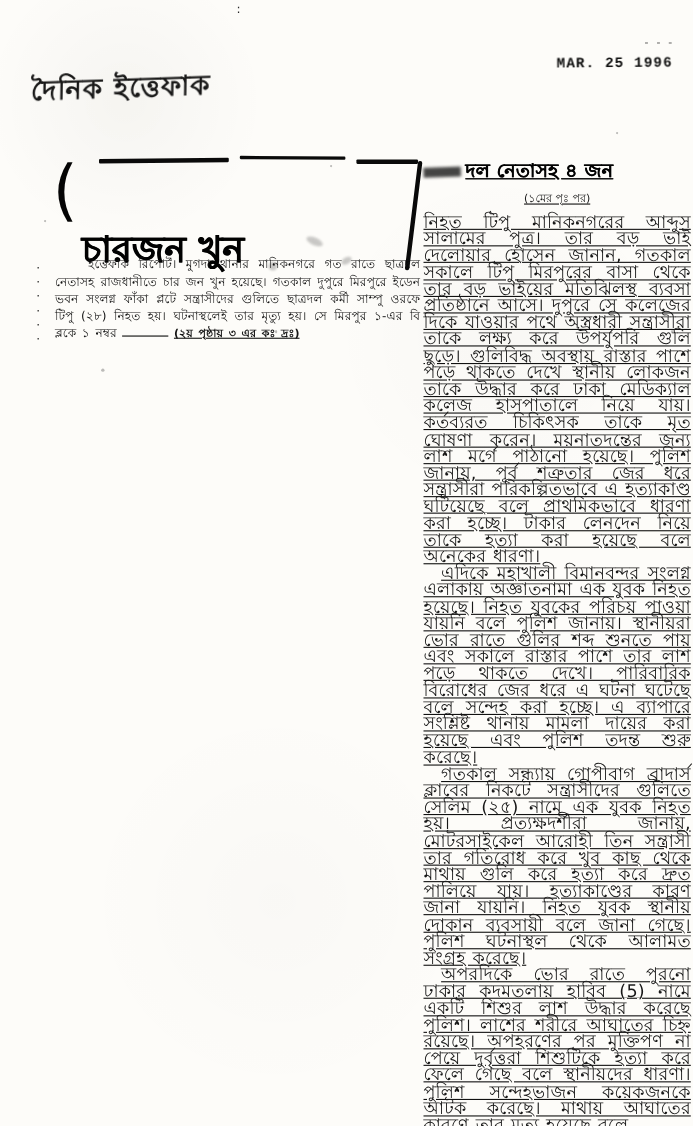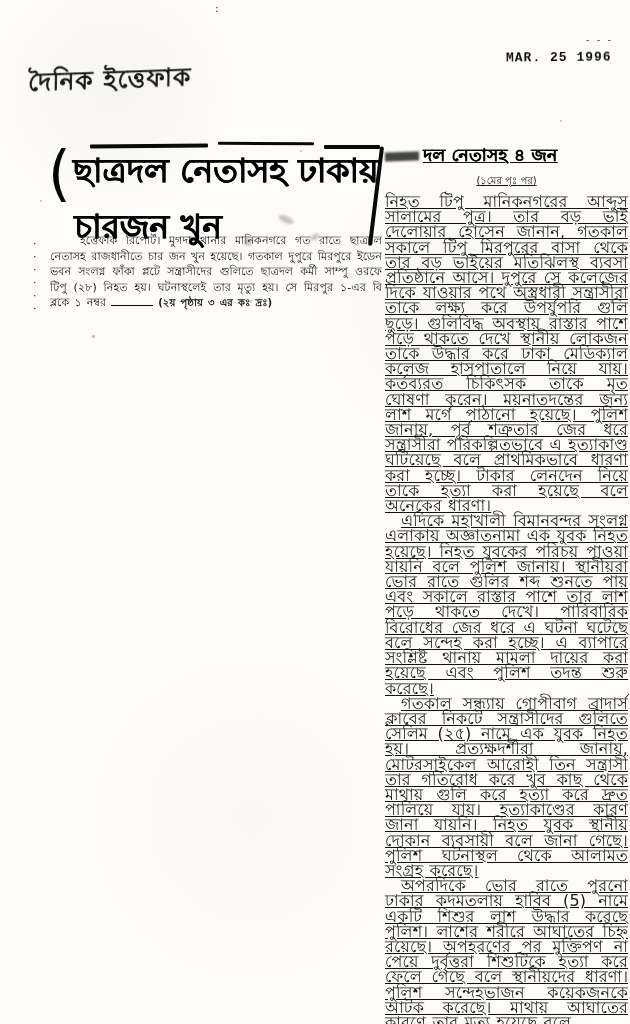--- a/index.html
+++ b/index.html
@@ -76,21 +76,21 @@
   .lead{
     font-size:11px;line-height:15.6px;text-align:justify;
     text-indent:30px;color:#1a1a1a;letter-spacing:.1px;word-spacing:1.5px;
     margin:0;
   }
   .blank-line{
     display:inline-block;width:42px;height:1px;border-bottom:1.6px solid #101010;
     margin:0 5px;vertical-align:baseline;
   }
   .lead-note{
-    font-size:10px;font-weight:700;white-space:nowrap;
+    font-size:10px;font-weight:700;text-decoration:underline;white-space:nowrap;
   }
   .margin-dots{
     position:absolute;left:33px;top:240px;display:flex;flex-direction:column;gap:6px;
     color:#2e2e2e;font-size:11px;line-height:7px;
   }
   
   .col{position:absolute;left:385px;top:142px;width:243px;text-decoration:underline;}
   .col-title-row{display:flex;align-items:center;justify-content:flex-start;gap:4px;}
   .smudge{
     display:inline-block;width:34px;height:9px;background:#1c1c1c;
@@ -123,21 +123,20 @@
   <div class="date-dots">- - -</div>
   <div class="date-stamp">MAR. 25 1996</div>
 
   <div class="headline-wrap">
     <div class="rule-frag rf1"></div>
     <div class="rule-frag rf2"></div>
     <div class="rule-frag rf3"></div>
     <div class="close-stroke"></div>
     <div class="hl-row">
       <span class="open-paren">(</span>
-      <span class="hl-text">ছাত্রদল নেতাসহ ঢাকায়</span>
     </div>
     <div class="hl-text hl-line2">চারজন খুন</div>
     <div class="ghost g1"></div>
     <div class="ghost g2"></div>
     <div class="ghost g3"></div>
   </div>
 
   <div class="margin-dots">
     <span>·</span>
       <span>·</span>

